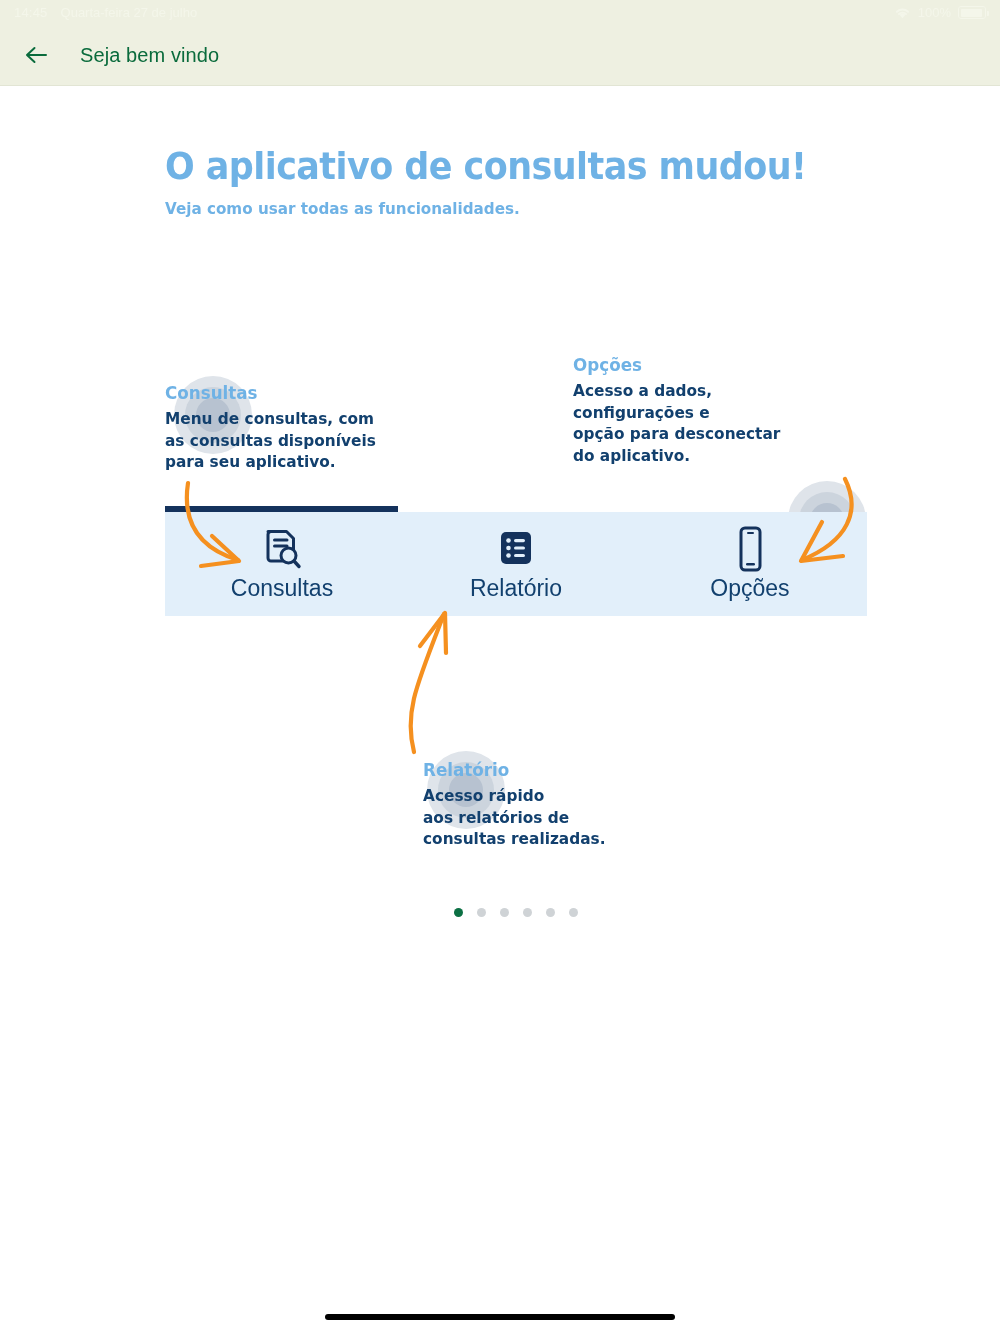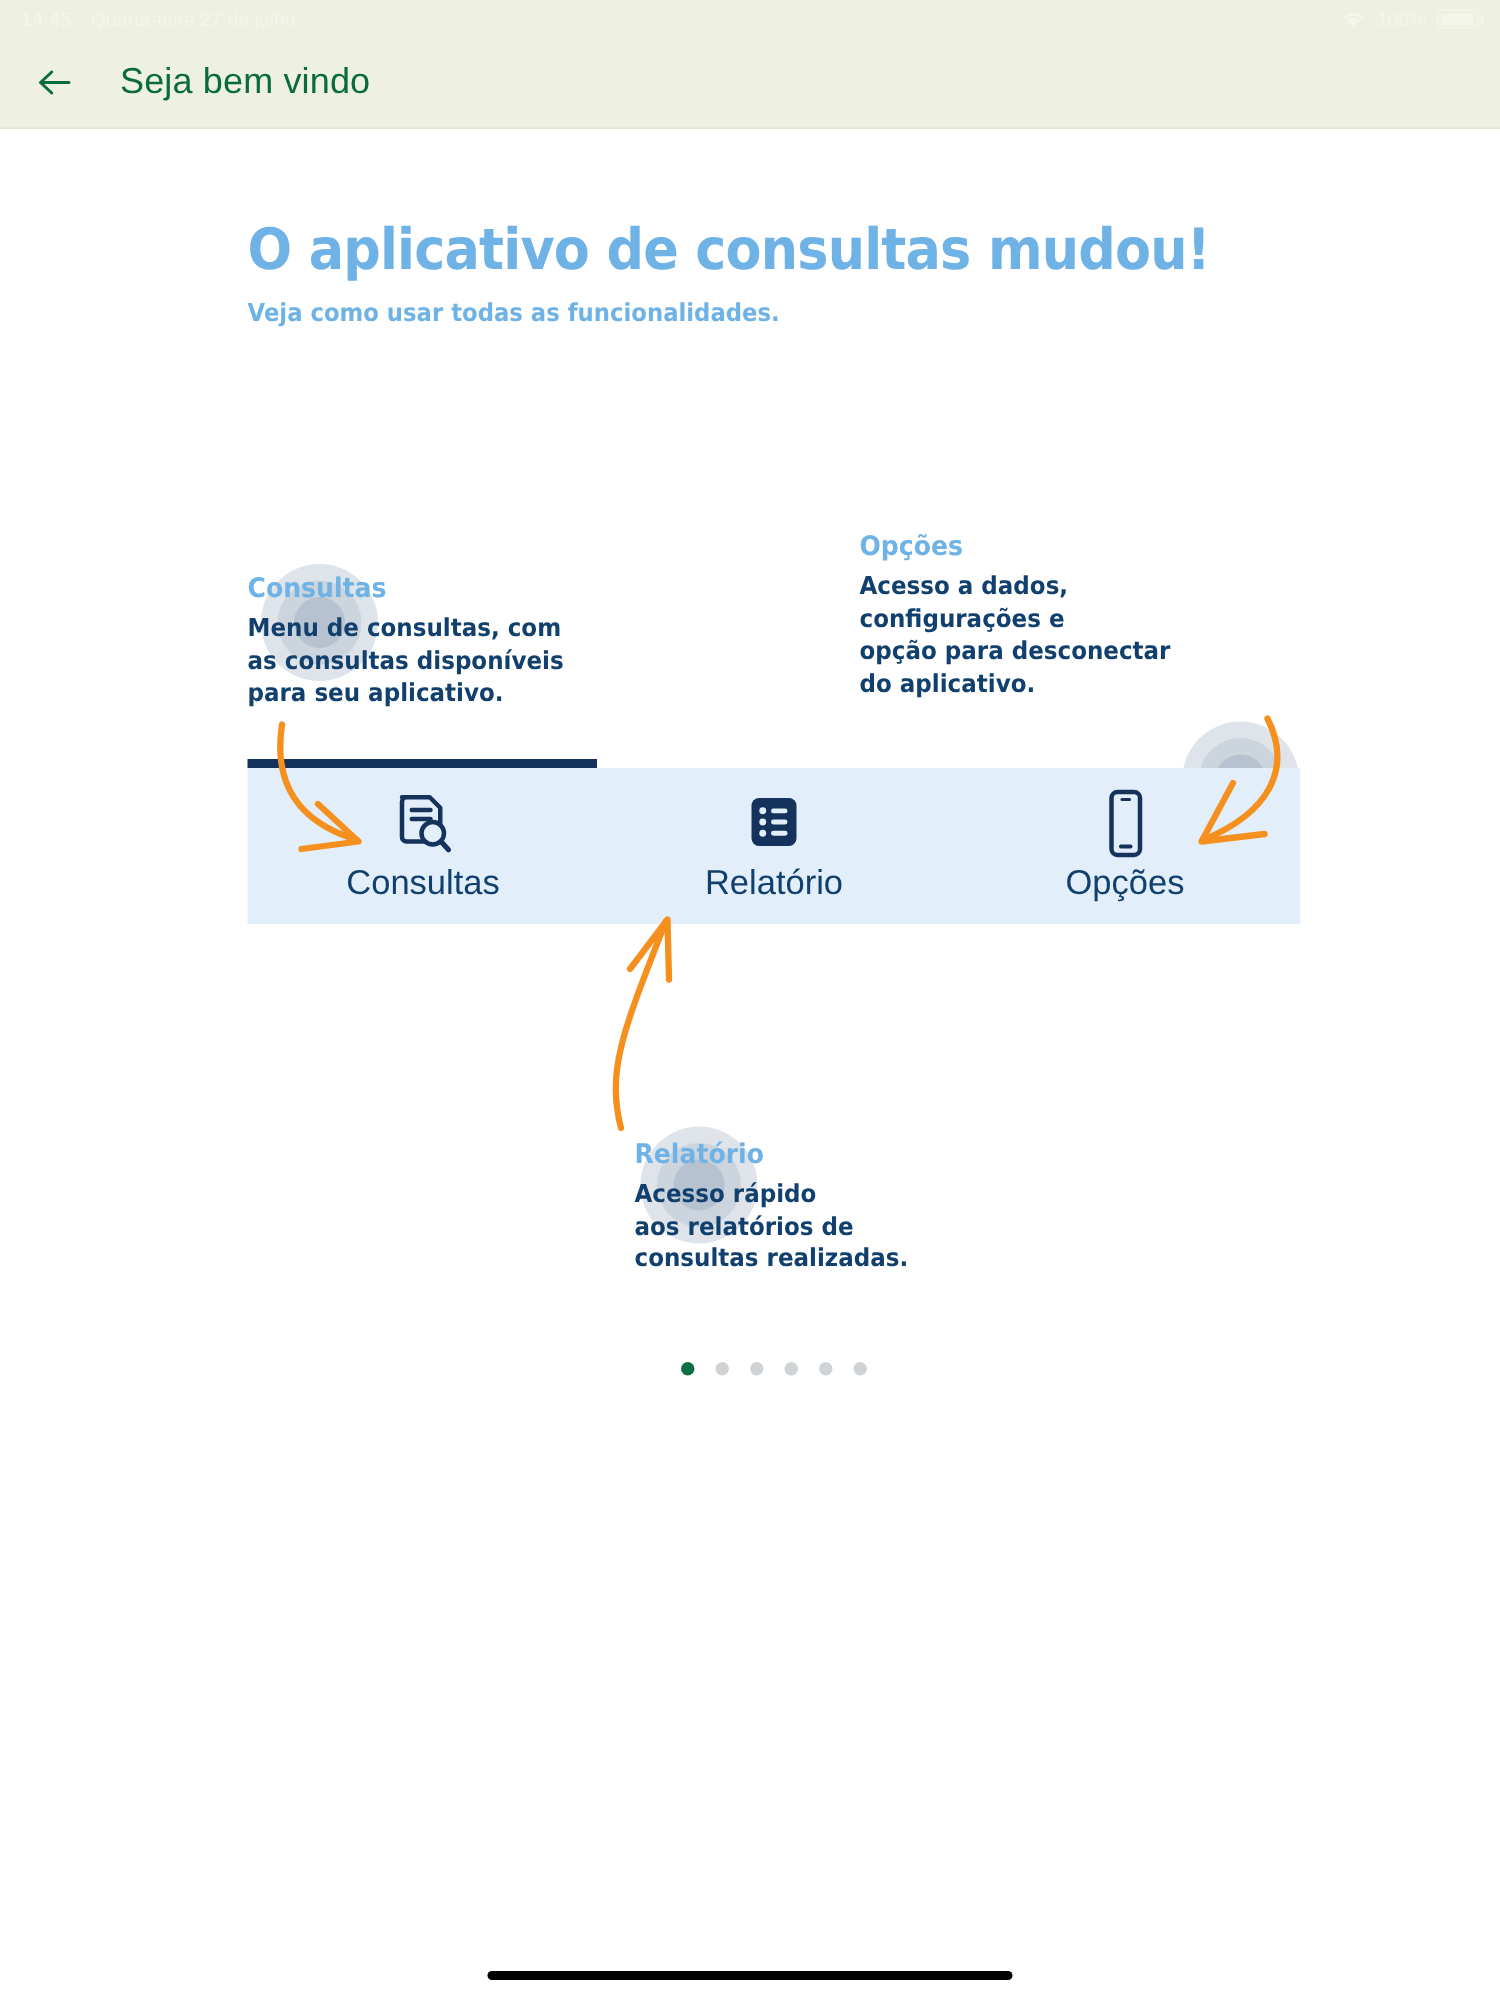--- a/index.html
+++ b/index.html
@@ -42,21 +42,21 @@
     padding-left:17px;
     border-bottom:1px solid #e2e5d4;
   }
   .back-btn {
     width:38px; height:38px; display:flex; align-items:center; justify-content:center;
     cursor:pointer;
   }
   .appbar-title {
     margin-left:25px;
     color:#0a6b3c;
-    font-size:24px;
+    font-size:20px;
     letter-spacing:.1px;
   }
 
   
   .content { position:absolute; left:16px; top:86px; width:1000px; height:1008px; background:#fff; }
 
   .headline {
     position:absolute; left:149px; top:58px;
     color:#6fb2e5;
     font-family:"DejaVu Sans", sans-serif;

